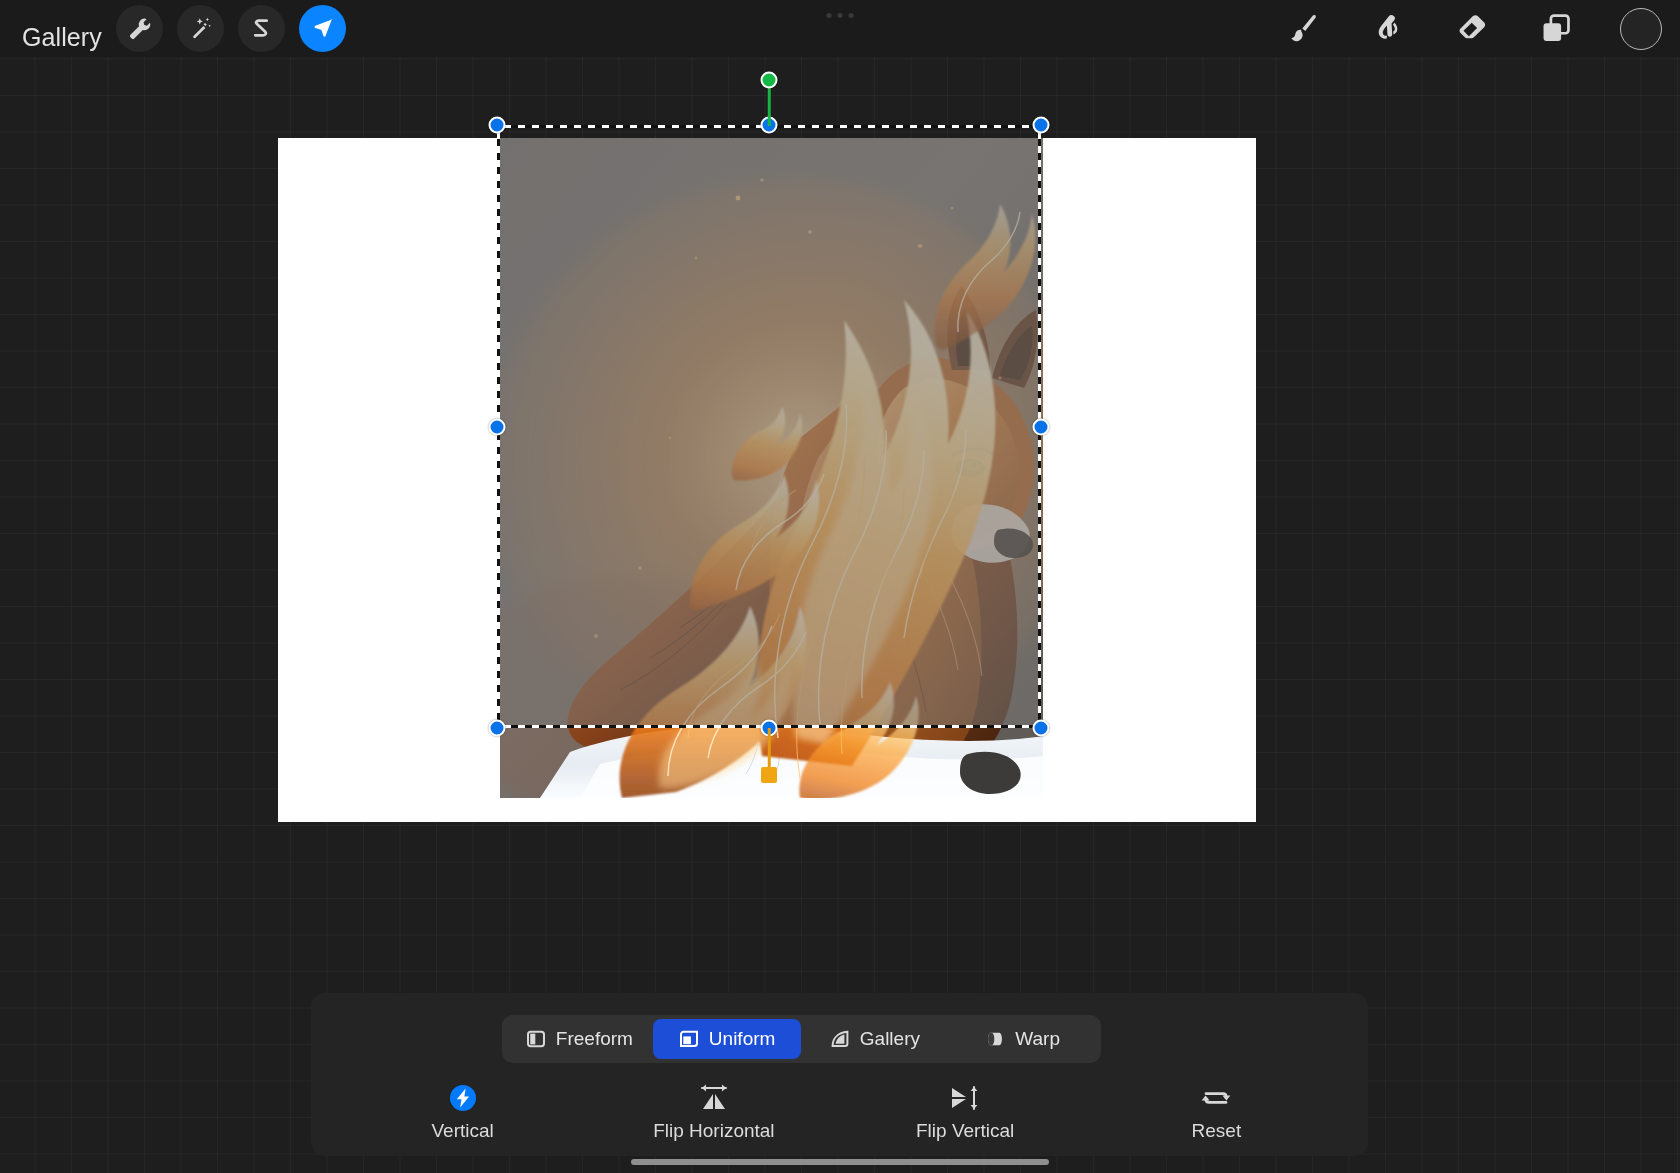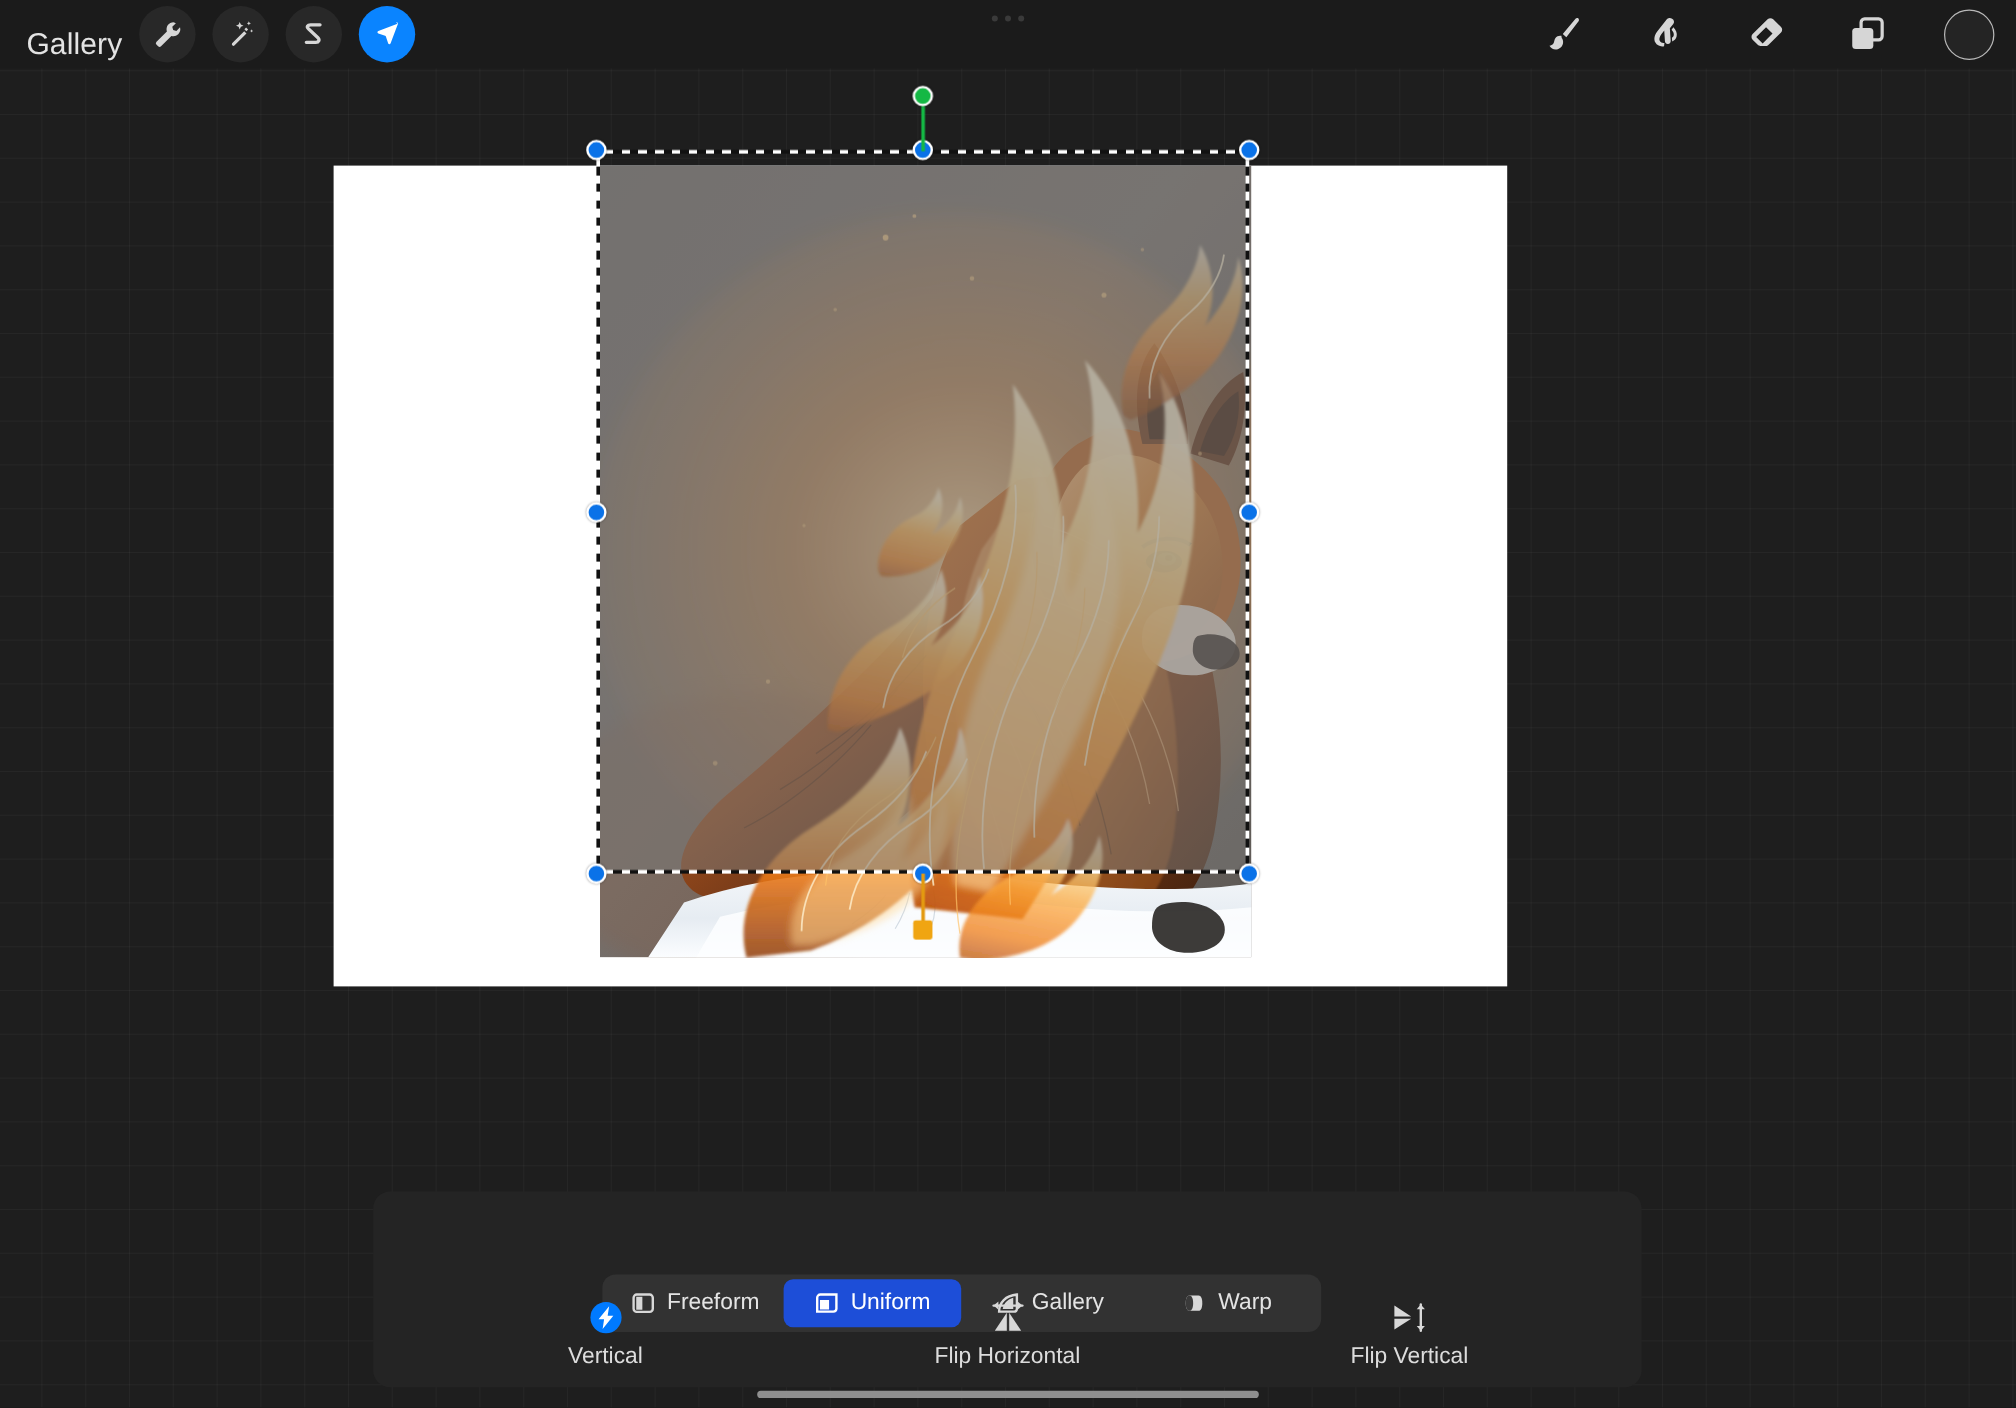--- a/index.html
+++ b/index.html
@@ -110,21 +110,21 @@
   }
 
   
   .bottom-panel {
     position:absolute; left:311px; top:993px; width:1057px; height:163px;
     background:#242424; border-radius:14px; z-index:55;
   }
   .segctl {
     position:absolute; left:calc(50% - 338px); top:22px;
     width:599px; height:48px; background:#323232; border-radius:11px;
-    display:flex; align-items:center; padding:4px;margin-top:47px;
+    display:flex; align-items:center; padding:4px;
   }
   .seg {
     flex:1 1 0; height:40px; border-radius:8px;
     display:flex; align-items:center; justify-content:center; gap:10px;
     color:#e4e4e4; font-size:19px; cursor:pointer;
   }
   .seg.active { background:#1d4ed8; color:#fff; }
   .seg-ico { width:20px; height:20px; display:block; flex:0 0 auto; }
 
   .actions {
@@ -518,17 +518,28 @@
             <path d="M17 15 3 6v9z" fill="#d8d8d8"></path>
             <path d="M17 17 3 26v-9z" fill="#d8d8d8"></path>
           </svg>
         </span>
         <span class="act-label">Flip Vertical</span>
       </div>
 
 
 
 
+      <div class="act">
+        <span class="act-ico">
+          <svg width="32" height="32" viewBox="0 0 32 32">
+            <path d="M6 11.6h17.2c1.6 0 2.8 1.2 2.8 2.6" stroke="#d8d8d8" stroke-width="2.8" fill="none" stroke-linecap="round"></path>
+            <path d="M26.4 18.4 22.4 13.6h8z" fill="#d8d8d8"></path>
+            <path d="M26 20.4H8.8C7.2 20.4 6 19.2 6 17.8" stroke="#d8d8d8" stroke-width="2.8" fill="none" stroke-linecap="round"></path>
+            <path d="M5.6 13.6 9.6 18.4h-8z" fill="#d8d8d8"></path>
+          </svg>
+        </span>
+        <span class="act-label">Reset</span>
+      </div>
     </div>
   </div>
 
   <div class="home-indicator"></div>
 </div>
 
 </body></html>

